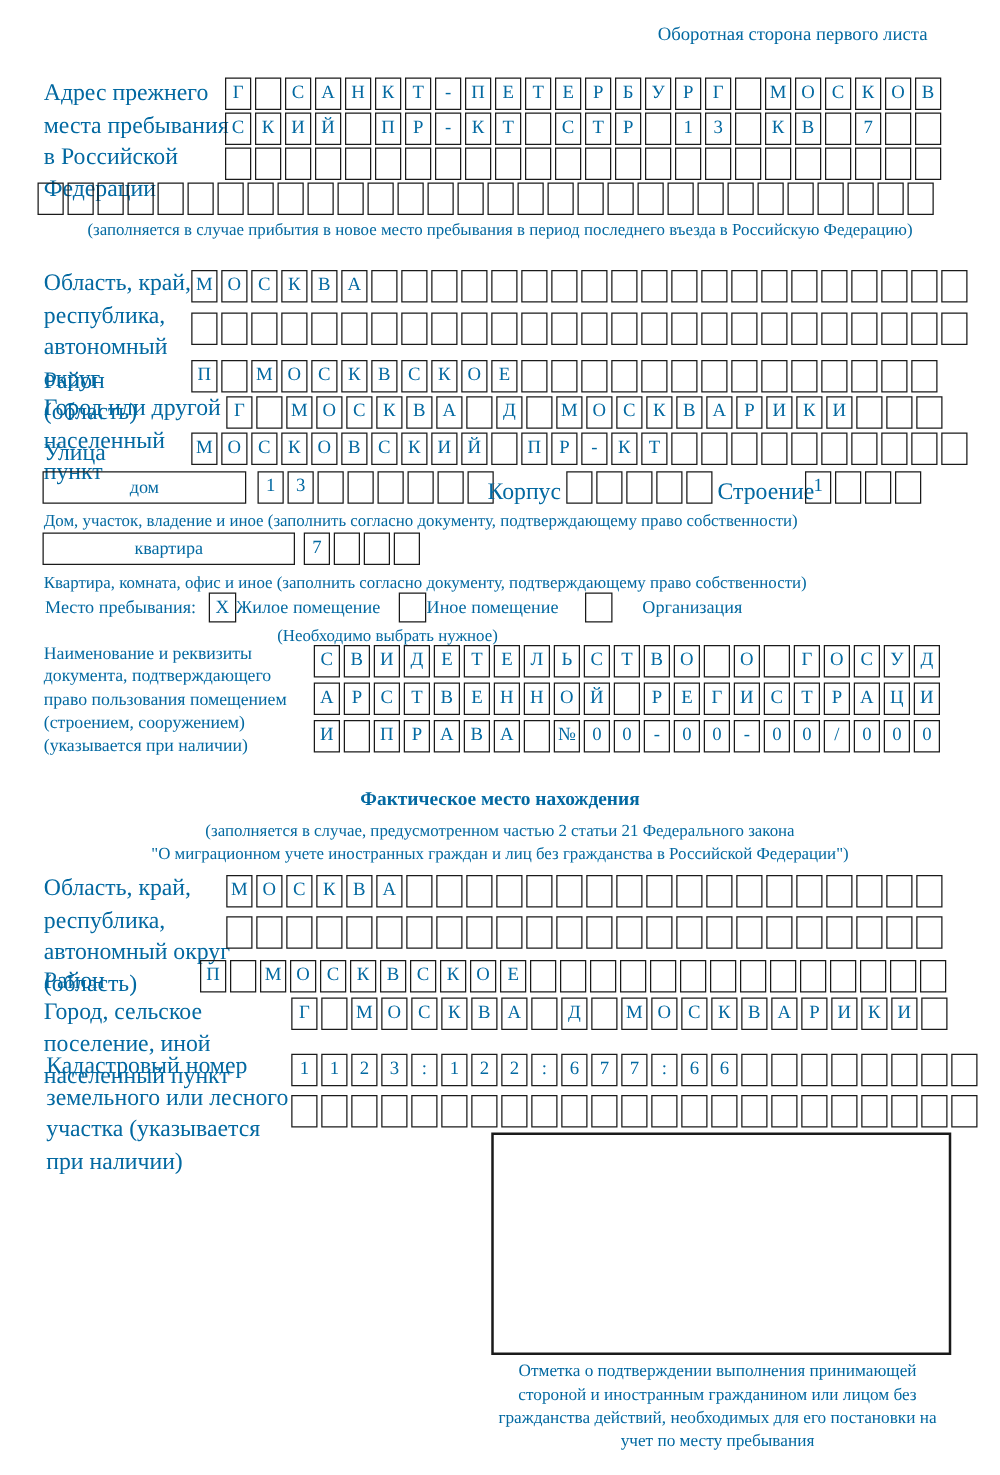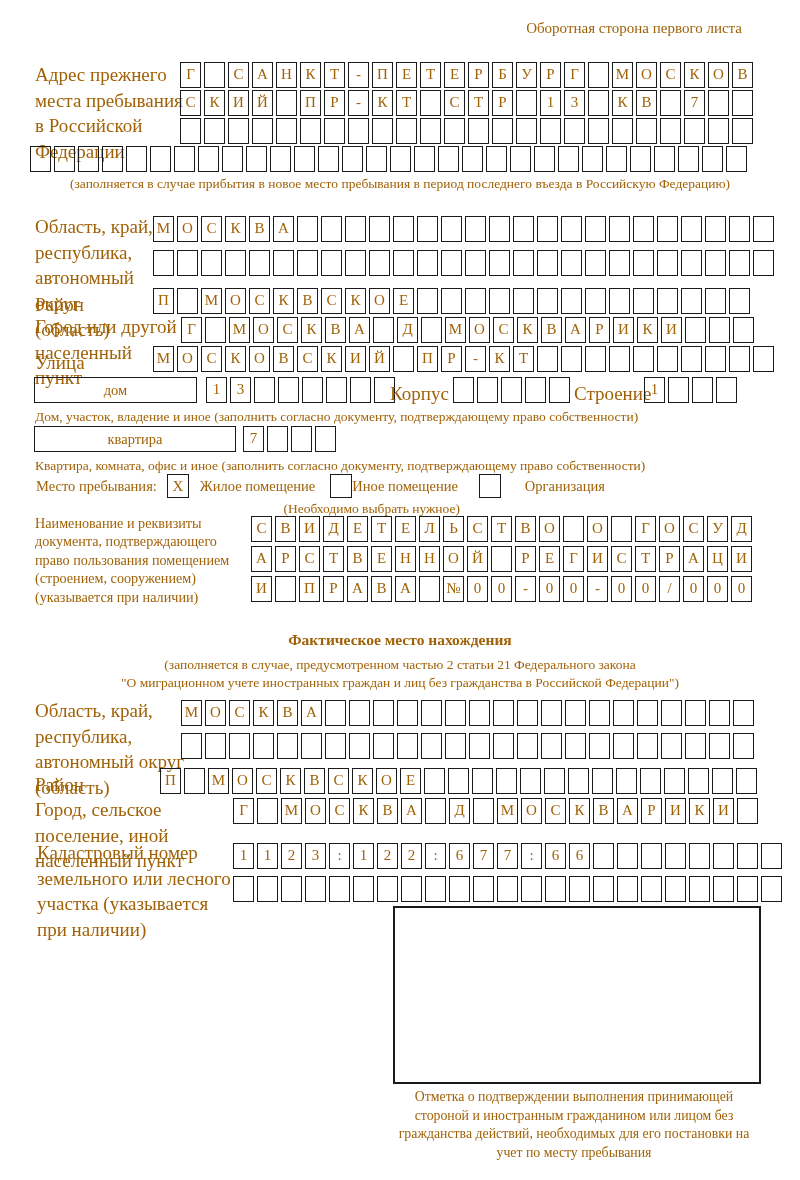--- a/index.html
+++ b/index.html
@@ -1,16 +1,16 @@
 <!DOCTYPE html>
 <html><head>
 <meta charset="utf-8">
 <style>
   html,body{margin:0;padding:0;background:#fff;}
-  .page{position:relative;width:800px;height:1180px;background:#ffffff;color:#a16207;
+  .page{position:relative;width:800px;height:1180px;background:#ffffff;color:#0369a1;
         font-family:"Liberation Serif","DejaVu Serif",serif;overflow:hidden;}
   .abs{position:absolute;}
   .lbl{font-size:19px;line-height:1.35;}
   .cap{font-size:13.5px;line-height:1.35;}
   .center{left:0;width:800px;text-align:center;}
   .bold{font-weight:bold;}
   .cellrow{position:absolute;display:flex;gap:3px;}
   .cell{flex:none;width:21px;height:26px;border:1.7px solid #1a1a1a;box-sizing:border-box;
         display:flex;align-items:center;justify-content:center;font-size:15px;padding-bottom:1px;}
   .widebox{position:absolute;height:26px;border:1.7px solid #1a1a1a;box-sizing:border-box;
@@ -319,27 +319,27 @@
       <span class="cell">7</span>
       <span class="cell"></span>
       <span class="cell"></span>
       <span class="cell"></span>
     </div>
   <div class="abs cap" style="left:35px;top:457px;">Квартира, комната, офис и иное (заполнить согласно документу, подтверждающему право собственности)</div>
 
   <div class="stayrow" style="left:36px;top:474px;">
     <span>Место пребывания:</span>
     <span class="checkbox" style="margin-left:10px;">X</span>
-    <span style="margin-left:11px;">Жилое помещение</span>
+    <span style="">Жилое помещение</span>
     <span class="checkbox" style="margin-left:15px;"></span>
     <span style="">Иное помещение</span>
     <span class="checkbox" style="margin-left:21px;"></span>
     <span style="margin-left:24px;">Организация</span>
   </div>
-  <div class="abs cap" style="left:160px;top:500px;width:300px;text-align:right;">(Необходимо выбрать нужное)</div>
+  <div class="abs cap" style="left:160px;top:500px;width:300px;text-align:center;">(Необходимо выбрать нужное)</div>
 
   <div class="abs lbl" style="left:35px;top:514px;width:216px;font-size:14.2px;line-height:1.3;">Наименование и реквизиты документа, подтверждающего право пользования помещением (строением, сооружением) (указывается при наличии)</div>
   <div class="cellrow" style="left:251px;top:516px;">
       <span class="cell">С</span>
       <span class="cell">В</span>
       <span class="cell">И</span>
       <span class="cell">Д</span>
       <span class="cell">Е</span>
       <span class="cell">Т</span>
       <span class="cell">Е</span>

